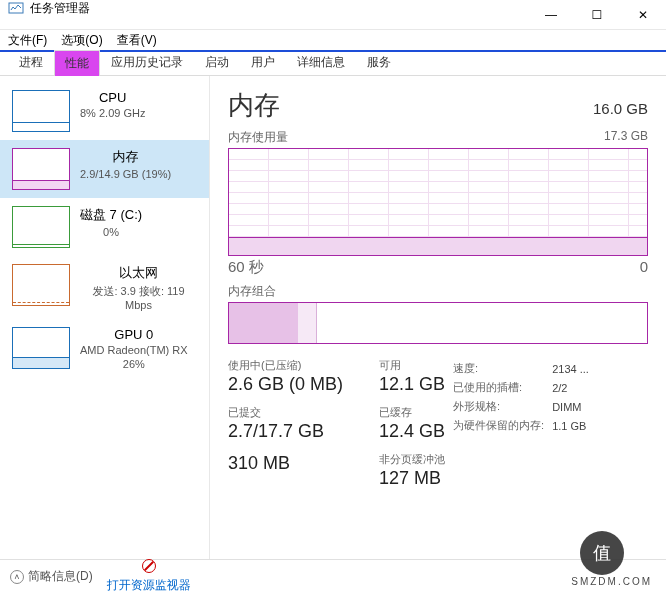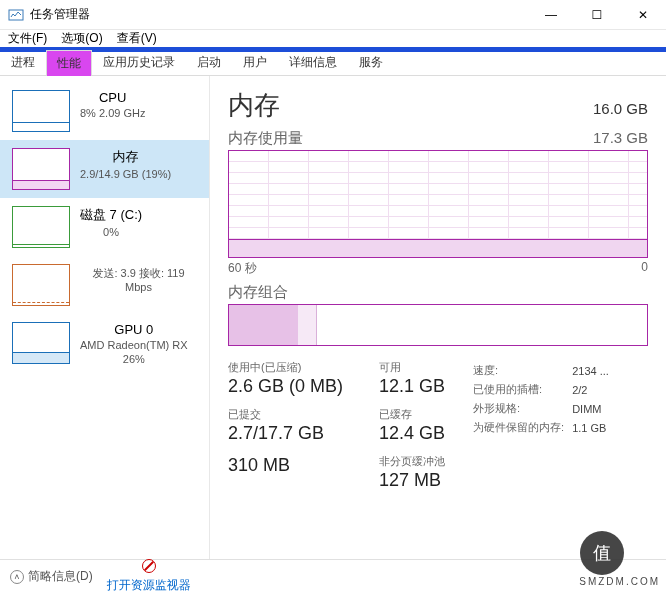--- a/index.html
+++ b/index.html
@@ -1,27 +1,27 @@
 <!DOCTYPE html>
 <html><head>
 <meta charset="utf-8">
 <style>
 * { margin: 0; padding: 0; box-sizing: border-box; font-family: "Microsoft YaHei", "Segoe UI", sans-serif; }
 body { background: #fff; width: 666px; height: 593px; overflow: hidden; position: relative; }
 
-.titlebar { height: 30px; display: flex; align-items: center; padding-left: 8px; border-bottom: 1px solid #e8e8e8; }
+.titlebar { height: 30px; display: flex; align-items: flex-start; padding-left: 8px; border-bottom: 1px solid #e8e8e8; }
 .titlebar .app-icon { width: 16px; height: 16px; margin-right: 6px; }
 .titlebar .title { font-size: 12px; flex: 1; color: #000; }
 .titlebar .win-controls { display: flex; }
 .titlebar .wc { width: 46px; height: 30px; display: flex; align-items: center; justify-content: center; font-size: 12px; font-family: "Segoe MDL2 Assets", sans-serif; }
 
-.menubar { height: 22px; display: flex; align-items: center; padding-left: 8px; font-size: 12px; gap: 14px; border-bottom: 5px solid #1d4ed8; }
+.menubar { height: 22px; display: flex; align-items: center; padding-left: 8px; font-size: 12px; gap: 14px; border-bottom: 2px solid #1d4ed8; }
 .menubar span { color: #000; }
 
-.tabbar { height: 24px; display: flex; align-items: flex-end; padding-left: 0; font-size: 12px; background: #fff; border-bottom: 1px solid #dcdcdc; }
+.tabbar { height: 24px; display: flex; align-items: flex-end; padding-left: 8px; font-size: 12px; background: #fff; border-bottom: 1px solid #dcdcdc; }
 .tabbar .tab { padding: 4px 10px; color: #333; border: 1px solid transparent; border-bottom: none; }
 .tabbar .tab.active { background: #d946ef; border-color: #dcdcdc; position: relative; top: 1px; }
 
 .content { display: flex; height: calc(100% - 30px - 22px - 24px - 34px); }
 
 .sidebar { width: 210px; border-right: 1px solid #e8e8e8; overflow: hidden; padding: 6px 0; text-align: center; }
 .side-item { display: flex; gap: 10px; padding: 8px 12px; align-items: flex-start; }
 .side-item.selected { background: #cde6f7; }
 .mini-graph { width: 58px; height: 42px; border: 1px solid #999; background: #fff; flex: none; position: relative; }
 .mini-cpu { border-color: #1a6fb8; }
@@ -34,52 +34,52 @@
 .mini-eth::after { content:""; position:absolute; left:0; right:0; bottom:0; height:2px; border-top:1px dashed #c96a2f; }
 .mini-gpu { border-color: #1a6fb8; }
 .mini-gpu::after { content:""; position:absolute; left:0; right:0; bottom:0; height:10px; background:#d5e8f7; border-top:1px solid #1a6fb8; }
 .side-text .t { font-size: 13px; color: #000; }
 .side-text .s { font-size: 11px; color: #555; margin-top: 2px; }
 
 .main { flex: 1; padding: 12px 18px 8px 18px; overflow: hidden; }
 .hdr { display: flex; justify-content: space-between; align-items: baseline; }
 .hdr .big { font-size: 26px; font-weight: 400; color: #333; }
 .hdr .cap { font-size: 15px; color: #333; }
-.section-label { font-size: 15px; color: #666; margin-top: 6px; display: flex; justify-content: space-between; }
+.section-label { font-size: 12px; color: #666; margin-top: 6px; display: flex; justify-content: space-between; }
 
 .graph-usage { border: 1px solid #a626a6; height: 108px; width: 100%; margin-top: 2px; background: linear-gradient(#fff, #fff); position: relative; }
 .graph-usage .grid { position:absolute; inset:0; background:
   repeating-linear-gradient(to bottom, transparent 0, transparent 10px, #f0ddf0 10px, #f0ddf0 11px),
   repeating-linear-gradient(to right, transparent 0, transparent 39px, #f0ddf0 39px, #f0ddf0 40px); }
 .graph-usage .fill { position:absolute; left:0; right:0; bottom:0; height:18px; background:#f0d6f0; border-top:1px solid #a626a6; }
-.axis { display:flex; justify-content: space-between; font-size:12px; color:#666; margin-top:2px; }
+.axis { display:flex; justify-content: space-between; font-size:15px; color:#666; margin-top:2px; }
 
 .graph-comp { border: 1px solid #a626a6; height: 42px; width: 100%; margin-top: 2px; position: relative; background:#fff; }
 .graph-comp .used { position:absolute; left:0; top:0; bottom:0; width:17%; background:#e7c1e7; border-right:1px solid #a626a6; }
 .graph-comp .used::after { content:""; position:absolute; right:-18px; top:0; bottom:0; width:18px; background:#f6e9f6; border-right:1px solid #d9b0d9; }
 
-.stats { display:flex; margin-top: 14px; gap: 22px; }
+.stats { display:flex; margin-top: 14px; gap: 2px; }
 .stats-left { display:grid; grid-template-columns: auto auto; row-gap: 10px; column-gap: 36px; }
 .stats-left .lbl { font-size: 11px; color: #666; }
 .stats-left .val { font-size: 18px; color: #222; margin-top:1px; }
 .stats-left .cell { display:flex; flex-direction: column; }
 .stats-right { font-size: 11px; color: #444; margin-left: 4px; }
 .stats-right table td { padding: 1px 6px 1px 0; white-space: nowrap; }
 .stats-right table td:first-child { color:#666; }
 
 .footer { height: 34px; border-top: 1px solid #e0e0e0; display:flex; align-items:center; padding: 0 10px; gap: 14px; font-size: 12px; }
 .footer .link { color: #555; display:flex; align-items:center; gap:4px; }
 .footer .rm { color: #0066cc; display:flex; align-items:center; gap:4px;flex-direction:column; }
 .chev { width:14px; height:14px; border:1px solid #888; border-radius:50%; display:inline-flex; align-items:center; justify-content:center; font-size:9px; color:#555;}
 .rm-icon { width:14px; height:14px; border:1px solid #c00; border-radius:50%; position:relative; }
 .rm-icon::after{content:"";position:absolute;width:2px;height:12px;background:#c00;left:5px;top:0;transform:rotate(45deg);}
 
 .watermark { position:absolute; right:6px; bottom:6px; width:86px; height:56px; opacity:0.9; pointer-events:none; }
 .watermark .wm-circle { width:44px; height:44px; border-radius:50%; background:#333; color:#fff; font-size:18px; display:flex; align-items:center; justify-content:center; position:absolute; right:36px; top:0;}
-.watermark .wm-text { position:absolute; right:0; bottom:0; font-size:10px; color:#333; letter-spacing:2px; }
+.watermark .wm-text { position:absolute; right:8px; bottom:0; font-size:10px; color:#333; letter-spacing:2px; }
 </style>
 </head>
 <body>
 
 <div class="titlebar">
   <svg class="app-icon" viewBox="0 0 16 16">
       <rect x="1" y="3" width="14" height="10" fill="none" stroke="#3a7bb8"></rect>
       <path d="M3 10 L5 7 L7 9 L10 5 L13 8" fill="none" stroke="#3a7bb8"></path>
     </svg>
   <span class="title">任务管理器</span>
@@ -125,20 +125,21 @@
     <div class="side-item">
       <div class="mini-graph mini-disk"></div>
       <div class="side-text">
         <div class="t">磁盘 7 (C:)</div>
         <div class="s">0%</div>
       </div>
     </div>
     <div class="side-item">
       <div class="mini-graph mini-eth"></div>
       <div class="side-text">
+        <div class="t">以太网</div>
         <div class="s">发送: 3.9  接收: 119 Mbps</div>
       </div>
     </div>
     <div class="side-item">
       <div class="mini-graph mini-gpu"></div>
       <div class="side-text">
         <div class="t">GPU 0</div>
         <div class="s">AMD Radeon(TM) RX</div>
         <div class="s">26%</div>
       </div>

